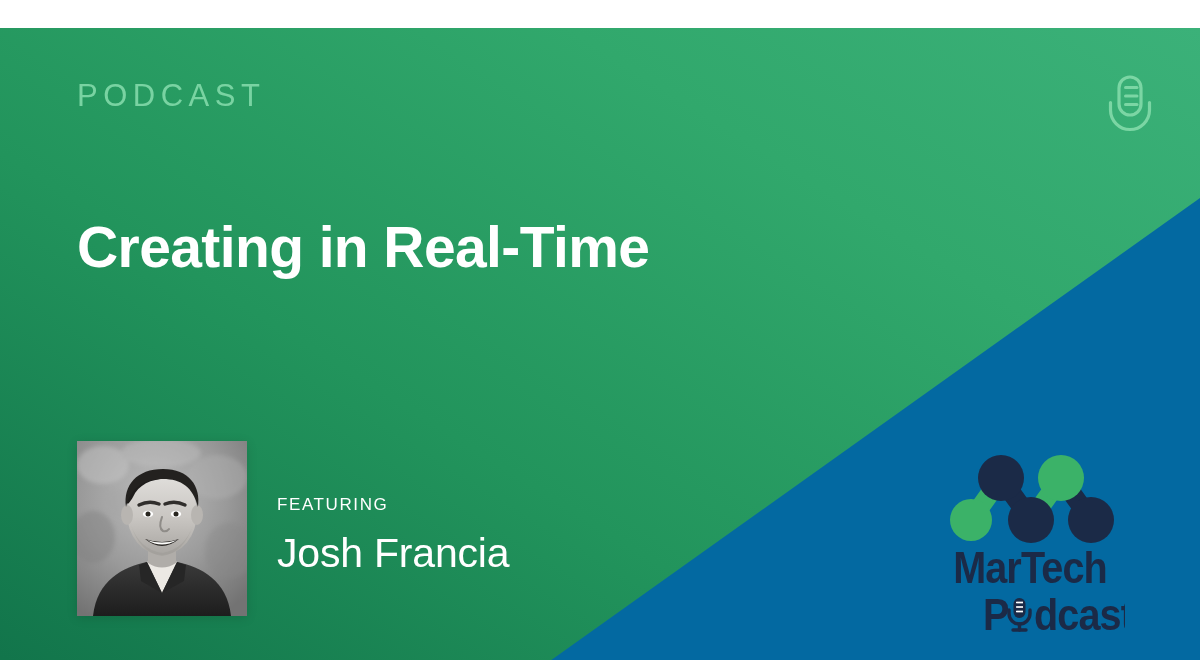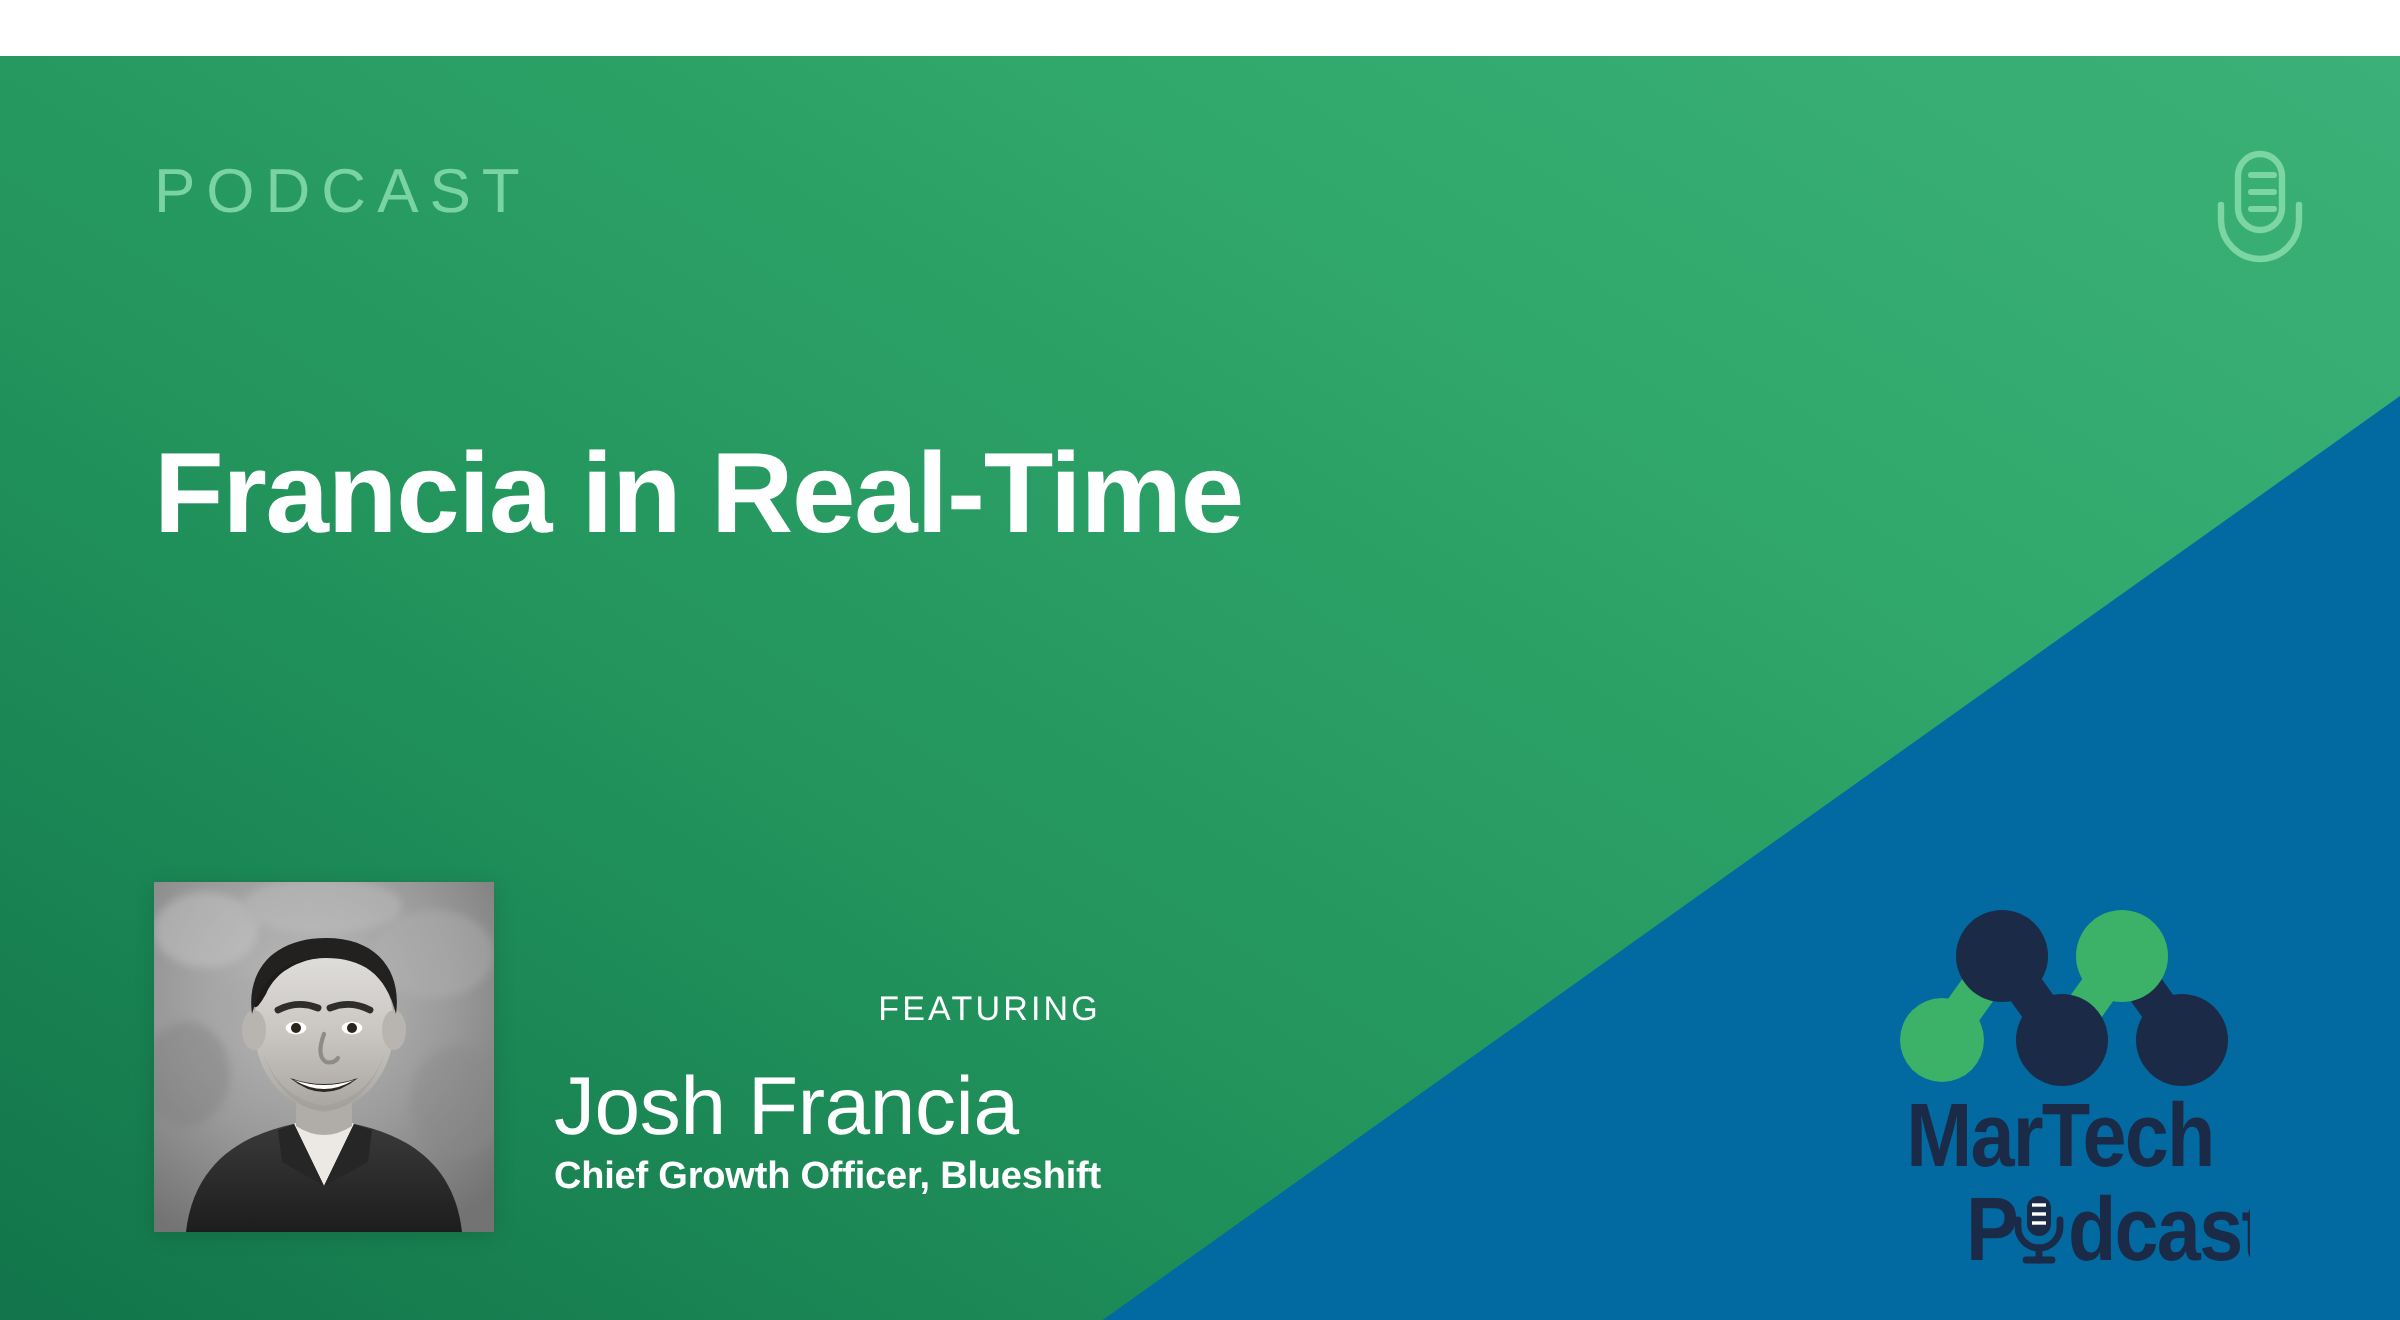--- a/index.html
+++ b/index.html
@@ -78,21 +78,20 @@
     position:absolute;
     left:277px; top:468px;
     color:#ffffff;
   }
   #featuring-label {
     font-size:17px;
     font-weight:400;
     letter-spacing:1.6px;
     line-height:1;
     margin-bottom:19px;
-    text-align:right;
   }
   #speaker-name {
     font-size:41px;
     font-weight:400;
     line-height:1.04;
     letter-spacing:-0.2px;
     margin-bottom:4px;
   }
   #speaker-role {
     font-size:19px;
@@ -122,21 +121,21 @@
     <svg viewBox="0 0 52 66" fill="none" xmlns="http://www.w3.org/2000/svg">
       <rect x="15" y="3" width="22" height="38" rx="11" stroke="#7bd6a4" stroke-width="3.2"></rect>
       <line x1="21.5" y1="13.5" x2="33" y2="13.5" stroke="#7bd6a4" stroke-width="3" stroke-linecap="round"></line>
       <line x1="21.5" y1="22" x2="33" y2="22" stroke="#7bd6a4" stroke-width="3" stroke-linecap="round"></line>
       <line x1="21.5" y1="30.5" x2="33" y2="30.5" stroke="#7bd6a4" stroke-width="3" stroke-linecap="round"></line>
       <path d="M6.5 28.5 V36 a19.5 19.5 0 0 0 39 0 V28.5" stroke="#7bd6a4" stroke-width="3.2" stroke-linecap="round" fill="none"></path>
     </svg>
   </div>
 
   <h1 id="title">
-    <span class="tl">Francia in Real-Time</span>
+    <span class="tl">Creating in Real-Time</span>
   </h1>
 
   <div id="headshot-frame">
     <svg viewBox="0 0 170 175" xmlns="http://www.w3.org/2000/svg" aria-hidden="true">
       <defs>
         <radialGradient id="bgGrad" cx="45%" cy="32%" r="78%">
           <stop offset="0%" stop-color="#bdbdbd"></stop>
           <stop offset="55%" stop-color="#9a9a9a"></stop>
           <stop offset="100%" stop-color="#737373"></stop>
         </radialGradient>
@@ -194,21 +193,20 @@
       <path d="M68 98 q17 14 34 0 q-17 6 -34 0 Z" fill="#2a2724"></path>
       <path d="M70 99 q15 9 30 0 q-15 5 -30 0 Z" fill="#fdfdfb"></path>
 
       <path d="M54 84 q8 24 31 28 q23 -4 31 -28 q-9 28 -31 31 q-22 -3 -31 -31 Z" fill="#9b9894" opacity="0.42"></path>
     </svg>
   </div>
 
   <div id="featuring">
     <div id="featuring-label">FEATURING</div>
     <div id="speaker-name">Josh Francia</div>
-    <div id="speaker-role">Chief Growth Officer, Blueshift</div>
   </div>
 
   <div id="logo">
     <svg viewBox="0 0 190 190" xmlns="http://www.w3.org/2000/svg">
       <g>
 
         <line x1="36" y1="74" x2="66" y2="32" stroke="#3bb268" stroke-width="19" stroke-linecap="round"></line>
         <line x1="66" y1="32" x2="96" y2="74" stroke="#1b2a47" stroke-width="19" stroke-linecap="round"></line>
         <line x1="96" y1="74" x2="126" y2="32" stroke="#3bb268" stroke-width="19" stroke-linecap="round"></line>
         <line x1="126" y1="32" x2="156" y2="74" stroke="#1b2a47" stroke-width="19" stroke-linecap="round"></line>

